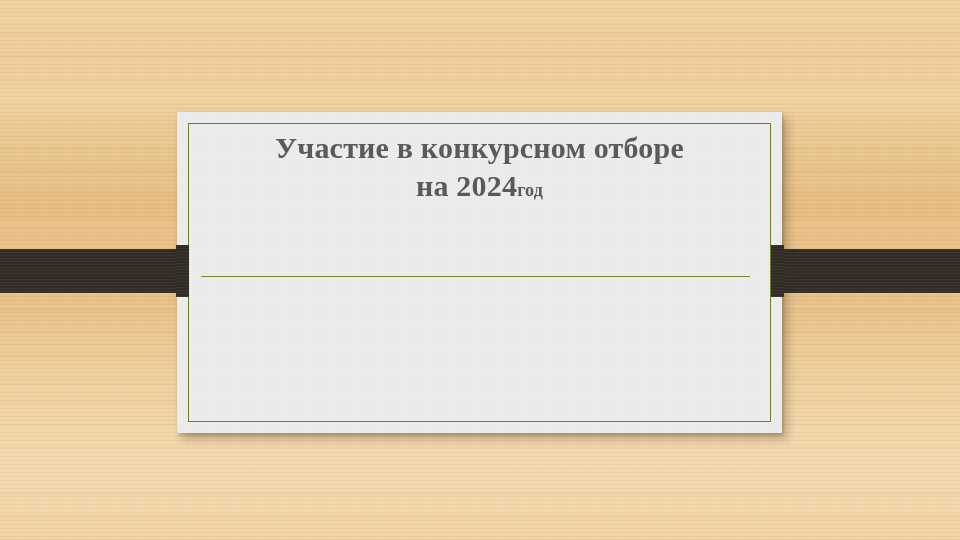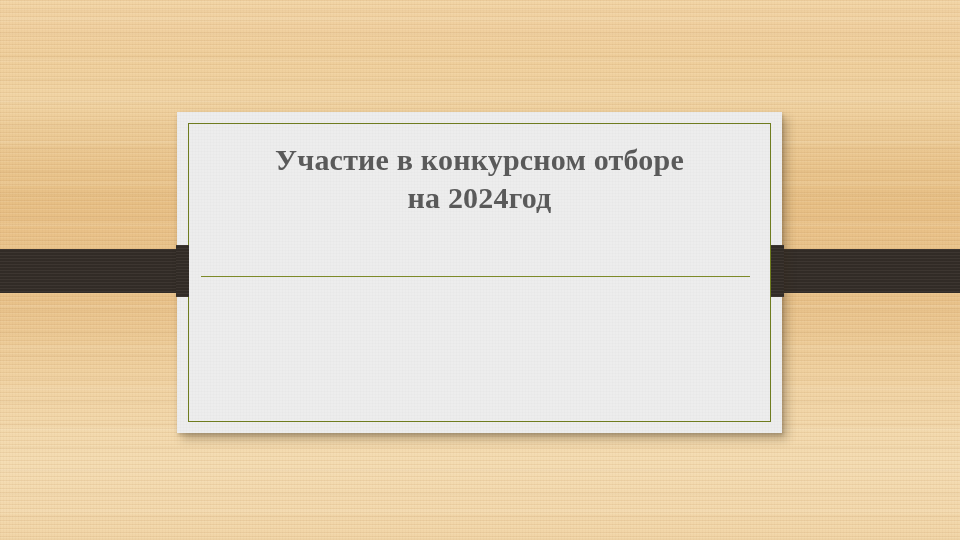--- a/index.html
+++ b/index.html
@@ -153,34 +153,34 @@
     top: 11px;
     right: 11px;
     bottom: 11px;
     border: 1px solid #6f7c1f;
   }
 
   
   .title-block {
     position: absolute;
     left: 22px;
-    top: 29px;
+    top: 17px;
     width: 561px;
     text-align: center;
   }
   .title-line {
     color: #5a5a5a;
     font-weight: bold;
     font-size: 30px;
     line-height: 38px;
     letter-spacing: 0.2px;
     white-space: nowrap;
   }
   .title-line .smallcaps {
-    font-size: 30px;
+    font-size: 18px;
   }
 
   .title-rule {
     position: absolute;
     left: 24px;
     top: 164px;
     width: 549px;
     height: 0;
     border-top: 1px solid #7d8a28;
   }

